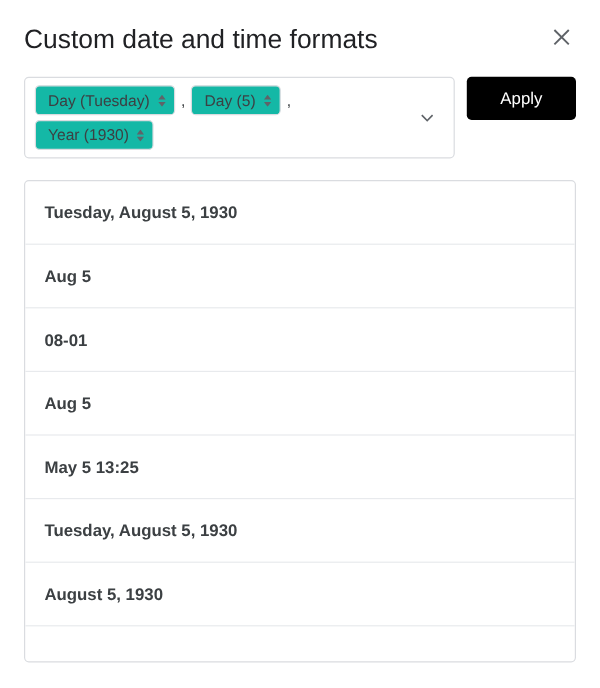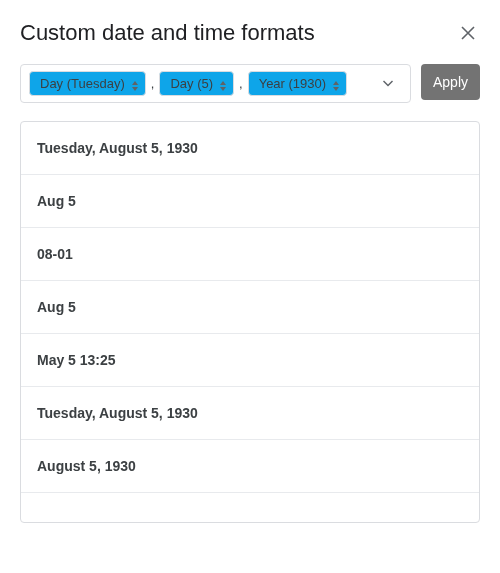--- a/index.html
+++ b/index.html
@@ -10,21 +10,21 @@
       height: 573px;
       overflow: hidden;
       color: #3c4043;
     }
     .dialog {
       padding: 20px;
     }
     .header {
       display: flex;
       justify-content: space-between;
-      align-items: flex-end;
+      align-items: flex-start;
       margin-bottom: 18px;
     }
     .title {
       font-size: 22px;
       font-weight: 400;
       color: #202124;
     }
     .close-btn {
       width: 24px;
       height: 24px;
@@ -59,25 +59,25 @@
       flex-wrap: wrap;
       align-items: center;
       gap: 4px;
       flex: 1;
     }
     .token {
       border: 1px solid #dadce0;
       border-radius: 4px;
       padding: 4px 6px 4px 10px;
       display: inline-flex;
-      align-items: flex-end;
+      align-items: center;
       gap: 6px;
       font-size: 13px;
       color: #3c4043;
-      background: #0ea5e9;
+      background: #14b8a6;
       cursor: pointer;
     }
     .token-caret {
       display: flex;
       flex-direction: column;
       justify-content: center;
       color: #5f6368;
     }
     .token-caret svg { width: 8px; height: 5px; display: block; }
     .sep {
@@ -91,25 +91,25 @@
       align-items: center;
       justify-content: center;
       cursor: pointer;
       color: #5f6368;
       background: transparent;
       border: none;
       align-self: stretch;
     }
     .expand-btn svg { width: 12px; height: 8px; }
     .apply-btn {
-      background: #737373;
+      background: #000000;
       color: #fff;
       border: none;
       border-radius: 4px;
-      padding: 0 12px;
+      padding: 0 28px;
       font-size: 14px;
       font-weight: 500;
       cursor: pointer;
       height: 36px;
       align-self: flex-start;
     }
     .list-container {
       border: 1px solid #dadce0;
       border-radius: 4px;
       height: 402px;

